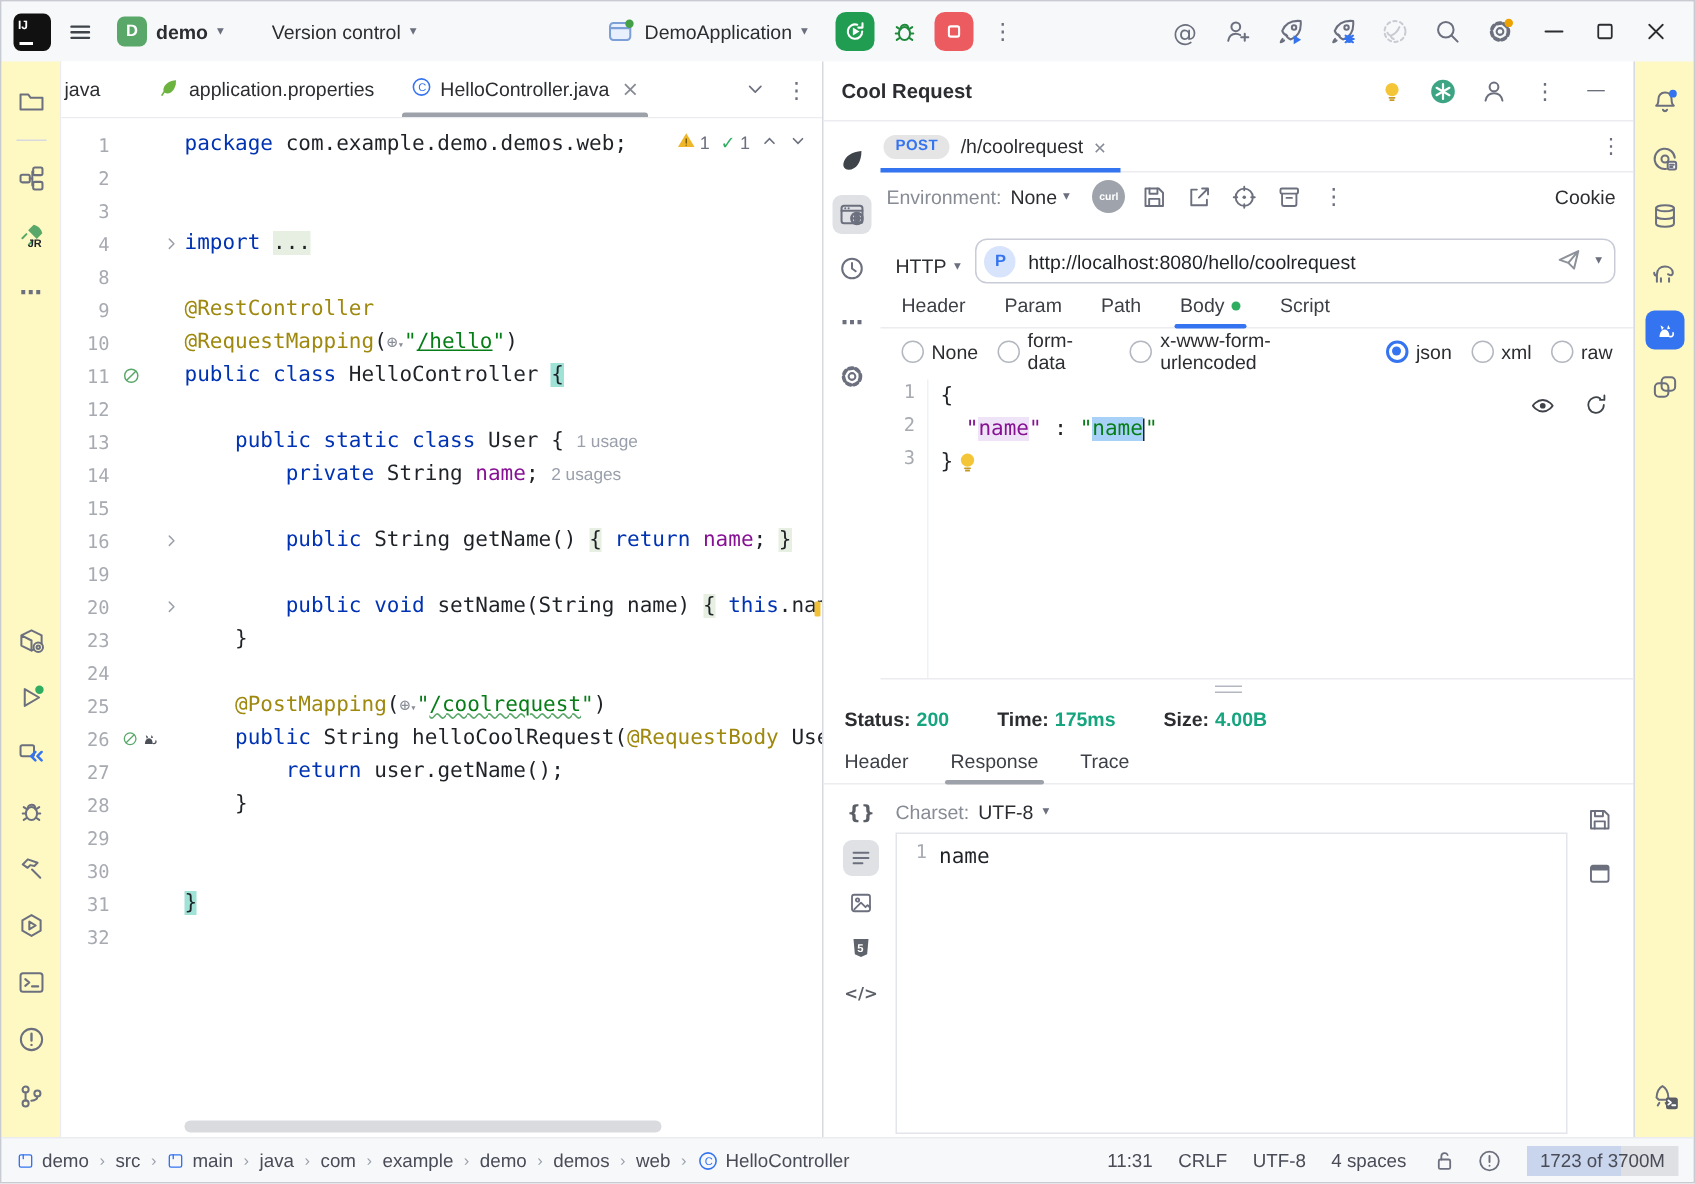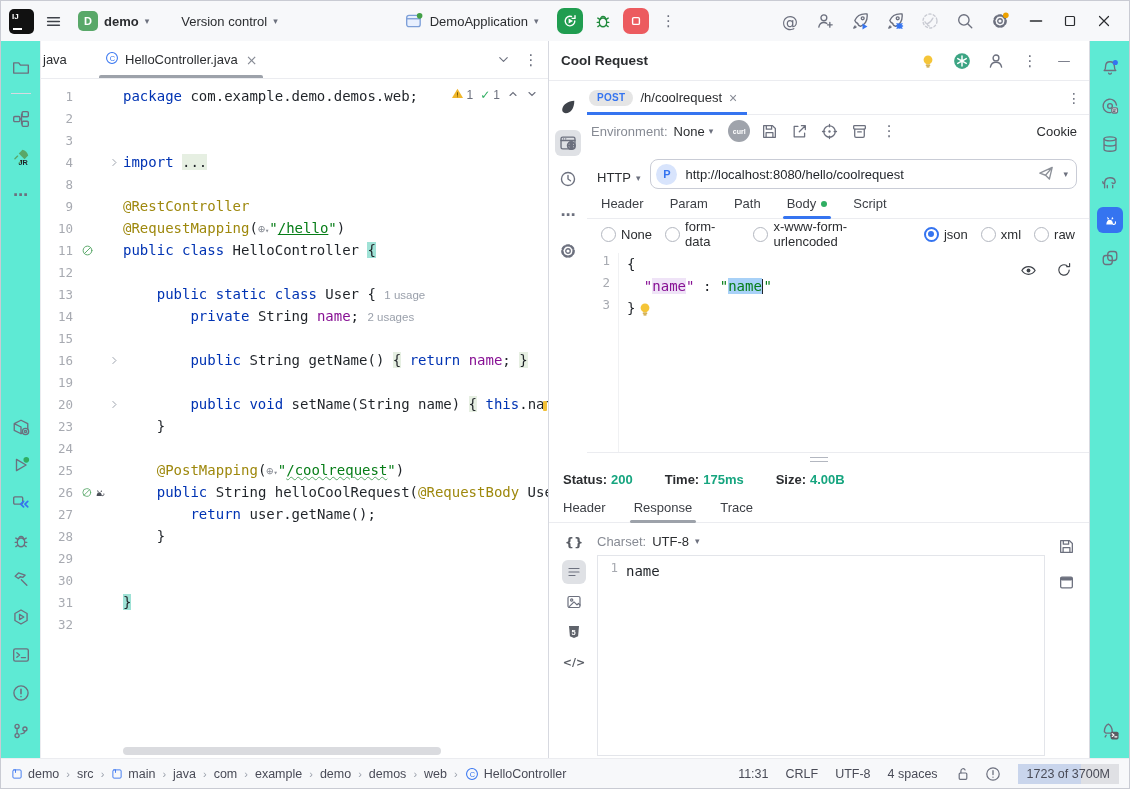--- a/index.html
+++ b/index.html
@@ -20,21 +20,21 @@
           display:flex;align-items:center;justify-content:center;}
   .bold{font-weight:bold;}
   .caret{color:#6c707e;font-size:9px;font-family:"DejaVu Sans",sans-serif;}
   .runbtn{width:26px;height:26px;border-radius:7px;display:flex;align-items:center;justify-content:center;}
   .run-green{background:#209d50;}
   .stop-red{background:#ec5b5f;}
   .wingrp{display:flex;align-items:center;}
   .winbtn{width:34px;height:30px;display:flex;align-items:center;justify-content:center;color:#2b2d30;}
   
   .main{flex:1;display:flex;min-height:0;}
-  .ltool,.rtool{width:40px;flex:none;display:flex;flex-direction:column;align-items:center;padding:8px 0;background:#5eead4;}
+  .ltool,.rtool{width:40px;flex:none;display:flex;flex-direction:column;align-items:center;padding:8px 0;background:#fef9c3;}
   .ltool{border-right:1px solid #ebecf0;}
   .rtool{border-left:1px solid #d7d9e0;}
   .ltool .tbtn,.rtool .tbtn{margin:6px 0;}
   .vdivider{width:20px;height:1px;background:#d7d9e0;margin:6px 0;}
   .spacer{flex:1;}
   .sel{background:#dfe1e5;}
   .cat-active{background:#3574f0;}
   
   .editor-col{width:507px;flex:none;display:flex;flex-direction:column;background:#fff;min-width:0;}
   .etabs{height:38px;flex:none;display:flex;align-items:stretch;border-bottom:1px solid #ebecf0;background:#fff;padding-right:4px;}
@@ -340,20 +340,27 @@
             <path d="M4.5 5.7v4.6M11.5 8c0 1.8-1.6 2.3-3.6 2.5"></path>
           </svg>
         </span>
       </div>
 
     <div class="editor-col">
       <div class="etabs" id="etabs">
           <div class="etab partial">
             <span>java</span>
           </div>
+          <div class="etab">
+            <span><svg width="15" height="15" viewBox="0 0 16 16" fill="none" stroke="#6c707e" stroke-width="1.2" stroke-linecap="round" stroke-linejoin="round">
+                <path fill="#6db33f" stroke="none" d="M13.2 2.6C8.6 3 5.2 5.1 4.3 8.5c-.5 2 .7 3.5 2.6 3.5 3.8 0 6.1-3.8 6.3-9.4z"></path>
+                <path stroke="#6db33f" d="M3.2 13.2c2-3.6 5.2-6.2 9.2-7.7"></path>
+              </svg></span>
+            <span>application.properties</span>
+          </div>
           <div class="etab active">
             <span><svg width="14" height="14" viewBox="0 0 16 16" fill="none" stroke="#6c707e" stroke-width="1.2" stroke-linecap="round" stroke-linejoin="round">
                 <circle cx="8" cy="8" r="6.2" stroke="#3574f0"></circle>
                 <text x="5.5" y="11" font-size="8.5" fill="#3574f0" stroke="none" font-family="Liberation Sans">C</text>
               </svg></span>
             <span>HelloController.java</span>
             <span class="close">×</span>
           </div>
           <div class="etabs-right">
             <span class="tbtn">

